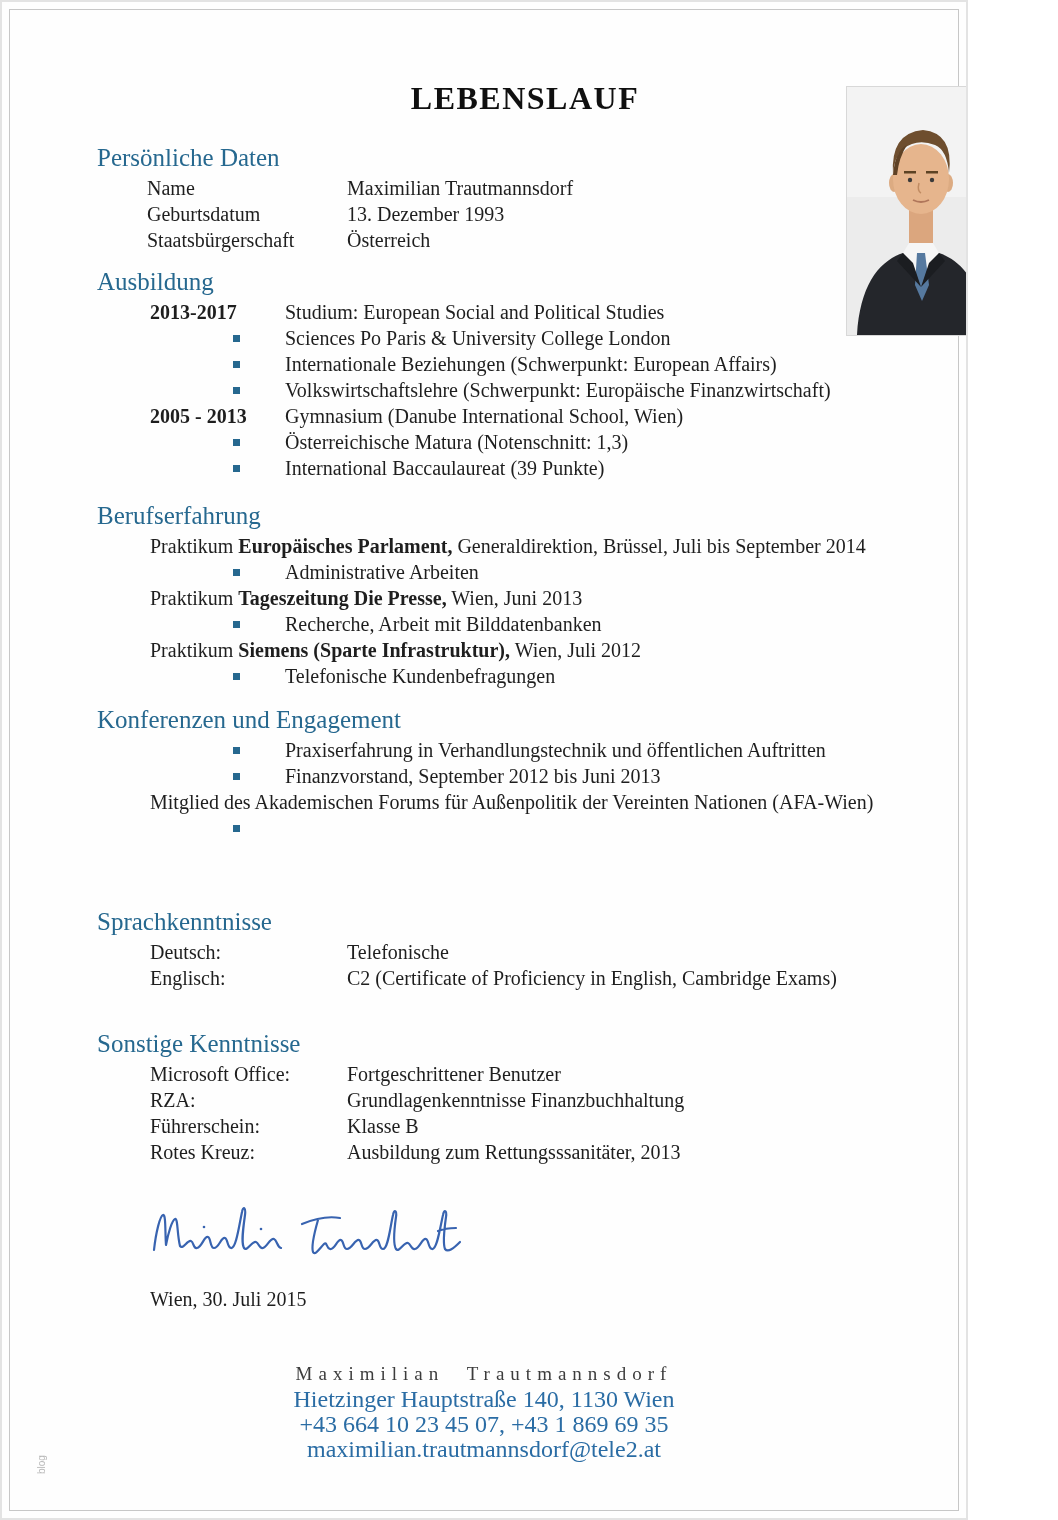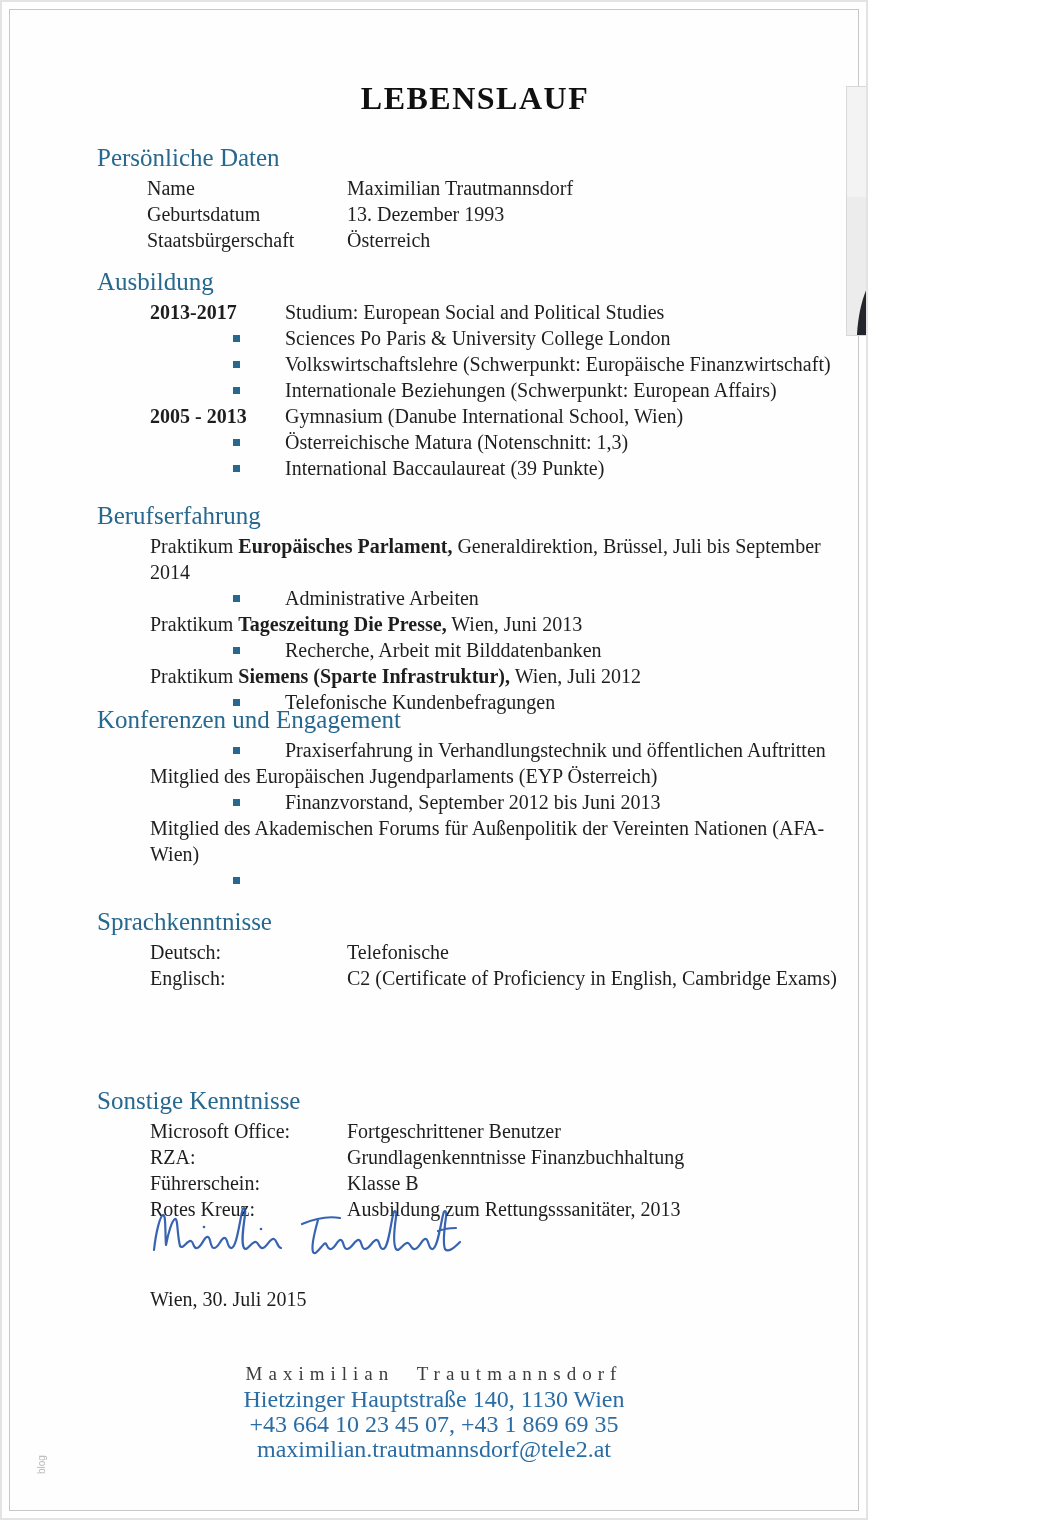--- a/index.html
+++ b/index.html
@@ -4,21 +4,21 @@
 <style>
   :root{
     --heading_blue:#26688F;
     --accent_blue:#2A6CA4;
     --bullet_blue:#26688F;
     --signature_blue:#2353A8;
     --text_dark:#1E1E1E;
   }
   *{box-sizing:border-box;}
   body{margin:0;background:#ffffff;font-family:"Liberation Serif","DejaVu Serif",serif;}
-  .page{position:relative;width:868px;height:1520px;background:#fefefe;color:var(--text_dark);overflow:hidden;border:2px solid #e3e3e3;}
+  .page{position:relative;width:968px;height:1520px;background:#fefefe;color:var(--text_dark);overflow:hidden;border:2px solid #e3e3e3;}
   .frame{position:absolute;inset:7px;border:1px solid #c7c7c7;pointer-events:none;}
   .title{position:absolute;top:78px;left:0;width:100%;margin:0;text-align:center;padding-left:82px;font-size:32px;letter-spacing:1.5px;font-weight:bold;color:#101010;}
   .photo{position:absolute;top:85px;left:845px;width:148px;height:248px;background:#ececec;box-shadow:0 0 0 1px #d8d8d8;}
   section.sec{position:absolute;left:95px;right:26px;font-size:20px;line-height:26px;}
   h2.h{margin:0 0 3px 0;font-size:25px;font-weight:normal;color:var(--heading_blue);line-height:28px;}
   .prow{padding-left:50px;}
   .prow .plabel{display:inline-block;width:200px;}
   .lrow{padding-left:53px;}
   .lrow .plabel{display:inline-block;width:197px;}
   .eline{padding-left:53px;}
@@ -76,22 +76,22 @@
       <span class="plabel">Staatsbürgerschaft</span><span>Österreich</span>
     </div>
   </section>
 
   <section class="sec" style="top:266px">
     <h2 class="h">Ausbildung</h2>
     <div class="eline">
       <span class="period">2013-2017</span><span>Studium: European Social and Political Studies</span>
     </div>
     <div class="bline"><span class="sq"></span><span>Sciences Po Paris &amp; University College London</span></div>
+    <div class="bline"><span class="sq"></span><span>Internationale Beziehungen (Schwerpunkt: European Affairs)</span></div>
     <div class="bline"><span class="sq"></span><span>Volkswirtschaftslehre (Schwerpunkt: Europäische Finanzwirtschaft)</span></div>
-    <div class="bline"><span class="sq"></span><span>Internationale Beziehungen (Schwerpunkt: European Affairs)</span></div>
     <div class="eline">
       <span class="period">2005 - 2013</span><span>Gymnasium (Danube International School, Wien)</span>
     </div>
     <div class="bline"><span class="sq"></span><span>Österreichische Matura (Notenschnitt: 1,3)</span></div>
     <div class="bline"><span class="sq"></span><span>International Baccaulaureat (39 Punkte)</span></div>
   </section>
 
   <section class="sec" style="top:500px">
     <h2 class="h">Berufserfahrung</h2>
     <div class="eline">
@@ -104,37 +104,36 @@
     <div class="bline"><span class="sq"></span><span>Recherche, Arbeit mit Bilddatenbanken</span></div>
     <div class="eline">
       <span>Praktikum </span><b>Siemens (Sparte Infrastruktur),</b><span> Wien, Juli 2012</span>
     </div>
     <div class="bline"><span class="sq"></span><span>Telefonische Kundenbefragungen</span></div>
   </section>
 
   <section class="sec" style="top:704px">
     <h2 class="h">Konferenzen und Engagement</h2>
     <div class="bline"><span class="sq"></span><span>Praxiserfahrung in Verhandlungstechnik und öffentlichen Auftritten</span></div>
-    <div class="eline"><span>Mitglied des Europäischen Jugendparlaments (EYP Österreich)</span></div>
     <div class="bline"><span class="sq"></span><span>Finanzvorstand, September 2012 bis Juni 2013</span></div>
     <div class="eline"><span>Mitglied des Akademischen Forums für Außenpolitik der Vereinten Nationen (AFA-Wien)</span></div>
     <div class="bline"><span class="sq"></span></div>
   </section>
 
   <section class="sec" style="top:906px">
     <h2 class="h">Sprachkenntnisse</h2>
     <div class="lrow">
       <span class="plabel">Deutsch:</span><span>Telefonische</span>
     </div>
     <div class="lrow">
       <span class="plabel">Englisch:</span><span>C2 (Certificate of Proficiency in English, Cambridge Exams)</span>
     </div>
   </section>
 
-  <section class="sec" style="top:1085px">
+  <section class="sec" style="top:1028px">
     <h2 class="h">Sonstige Kenntnisse</h2>
     <div class="lrow">
       <span class="plabel">Microsoft Office:</span><span>Fortgeschrittener Benutzer</span>
     </div>
     <div class="lrow">
       <span class="plabel">RZA:</span><span>Grundlagenkenntnisse Finanzbuchhaltung</span>
     </div>
     <div class="lrow">
       <span class="plabel">Führerschein:</span><span>Klasse B</span>
     </div>

